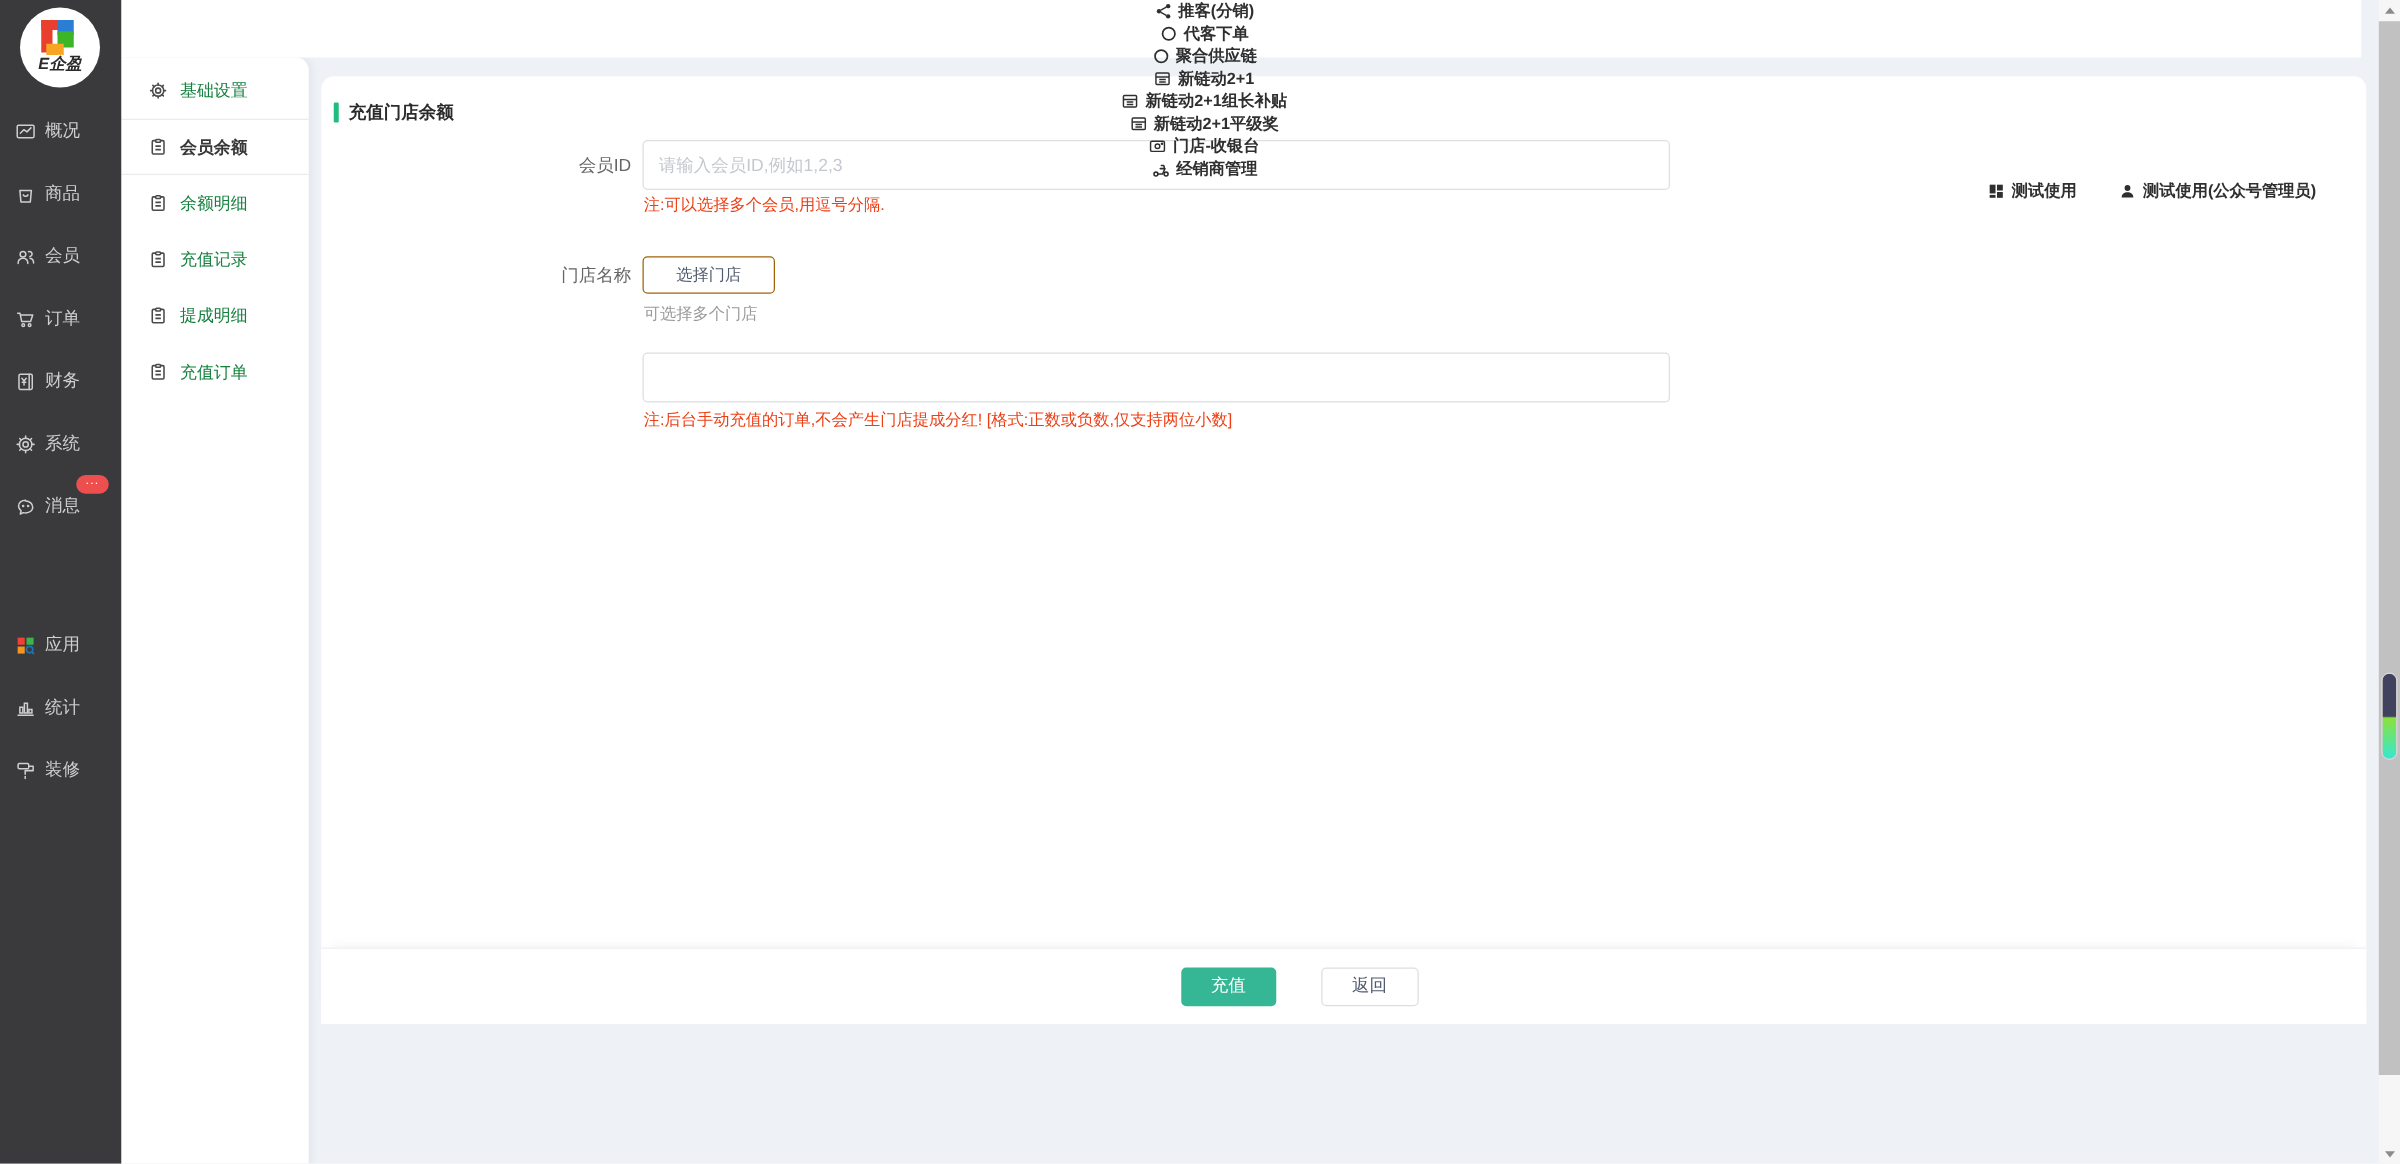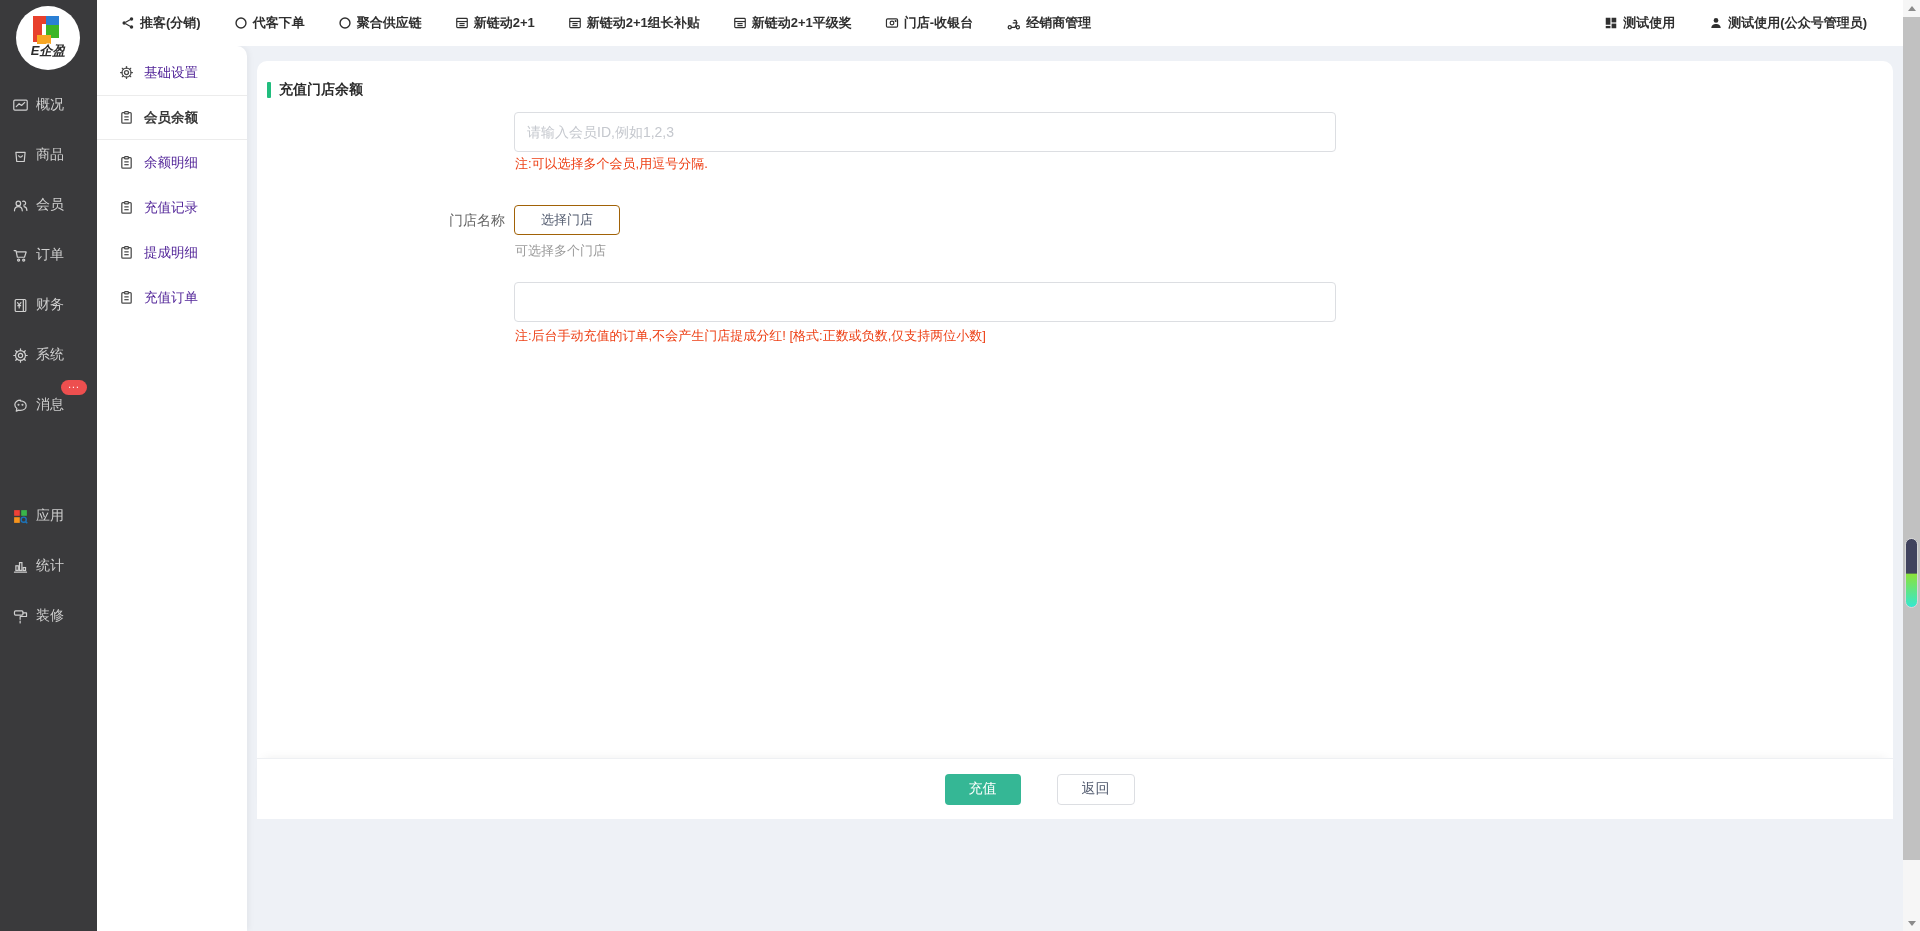--- a/index.html
+++ b/index.html
@@ -15,28 +15,28 @@
   .lb-red2   { left:0;  top:0;  width:20px; height:8px;  background:#e8402c; }
   .lb-blue   { left:13px; top:0;  width:13px; height:12px; background:#2a7fd4; }
   .lb-green  { left:13px; top:9px; width:13px; height:13px; background:#3cb526; }
   .lb-orange { left:4px;  top:19px; width:14px; height:9px; background:#f7a623; }
   .logo-text { position:absolute; left:0; right:0; top:36px; text-align:center; font-size:13px; font-weight:bold; font-style:italic; color:#2b2b2b; text-shadow:-1px -1px 0 #fff,1px -1px 0 #fff,-1px 1px 0 #fff,1px 1px 0 #fff; letter-spacing:0; }
   .side-item { position:absolute; left:12px; display:flex; align-items:center; gap:7px; color:#cfcfcf; font-size:14px; cursor:pointer; }
   .side-item svg { flex:none; }
   .msg-badge { position:absolute; left:61px; top:380px; width:26px; height:15px; background:#ed4f4f; border-radius:8px; color:#fff; font-size:10px; line-height:10px; text-align:center; letter-spacing:1px; z-index:31; }
 
   
-  .topbar { position:absolute; left:97px; top:0; width:1806px; height:46px; background:#fff; display:flex; align-items:center; padding:0 36px 0 24px; z-index:20; }
+  .topbar { position:absolute; left:83px; top:0; width:1806px; height:46px; background:#fff; display:flex; align-items:center; padding:0 36px 0 24px; z-index:20;flex-direction:column; }
   .tn-item { display:flex; align-items:center; gap:5px; font-size:13px; font-weight:bold; color:#2f2f2f; margin-right:33px; cursor:pointer; white-space:nowrap; }
   .tn-right { margin-left:auto; display:flex; align-items:center; }
   .tn-right .tn-item { margin-right:0; margin-left:34px; }
 
   
   .submenu { position:absolute; left:97px; top:46px; width:150px; height:885px; background:#fff; border-top-right-radius:10px; box-shadow:2px 0 6px rgba(0,0,0,0.05); z-index:10; padding-top:4px; }
-  .sm-item { height:45px; display:flex; align-items:center; gap:10px; padding-left:22px; font-size:13.5px; color:#4c1d95; cursor:pointer; }
+  .sm-item { height:45px; display:flex; align-items:center; gap:10px; padding-left:22px; font-size:13.5px; color:#15803d; cursor:pointer; }
   .sm-item svg { color:#4a4a4a; flex:none; }
   .sm-item.active { color:#383838; font-weight:bold; border-top:1px solid #ececec; border-bottom:1px solid #ececec; }
 
   
   .maincard { position:absolute; left:257px; top:61px; width:1636px; height:758px; background:#fff; border-radius:10px 10px 0 0; z-index:5; }
   .card-title { position:absolute; left:10px; top:20px; display:flex; align-items:center; gap:8px; font-size:14px; font-weight:bold; color:#2b2b2b; }
   .title-bar { width:4px; height:16px; border-radius:1px; }
 
   .f-label { position:absolute; left:0; width:248px; text-align:right; font-size:14px; color:#656565; }
   .f-input { position:absolute; left:257px; width:822px; height:40px; border:1px solid #dcdee2; border-radius:4px; padding:0 12px; font-size:14px; color:#515a6e; outline:none; background:#fff; font-family:inherit; }
@@ -317,20 +317,21 @@
     <span>充值订单</span>
   </div>
 </div>
 
 <div class="maincard">
   <div class="card-title">
     <span class="title-bar" style="background:#21bd7e"></span>
     <span>充值门店余额</span>
   </div>
 
+  <div class="f-label" style="top:51px; line-height:40px;">会员ID</div>
   <input class="f-input" style="top: 51px;" type="text" placeholder="请输入会员ID,例如1,2,3">
   <div class="f-note" style="top:94px; color:#ed3f14;">注:可以选择多个会员,用逗号分隔.</div>
 
   <div class="f-label" style="top:144px; line-height:30px;">门店名称</div>
   <button class="store-btn" style="top:144px;">选择门店</button>
   <div class="f-hint" style="top:181px;">可选择多个门店</div>
 
   <input class="f-input" style="top: 221px;" type="text">
   <div class="f-note" style="top:266px; color:#ed3f14;">注:后台手动充值的订单,不会产生门店提成分红! [格式:正数或负数,仅支持两位小数]</div>
 

